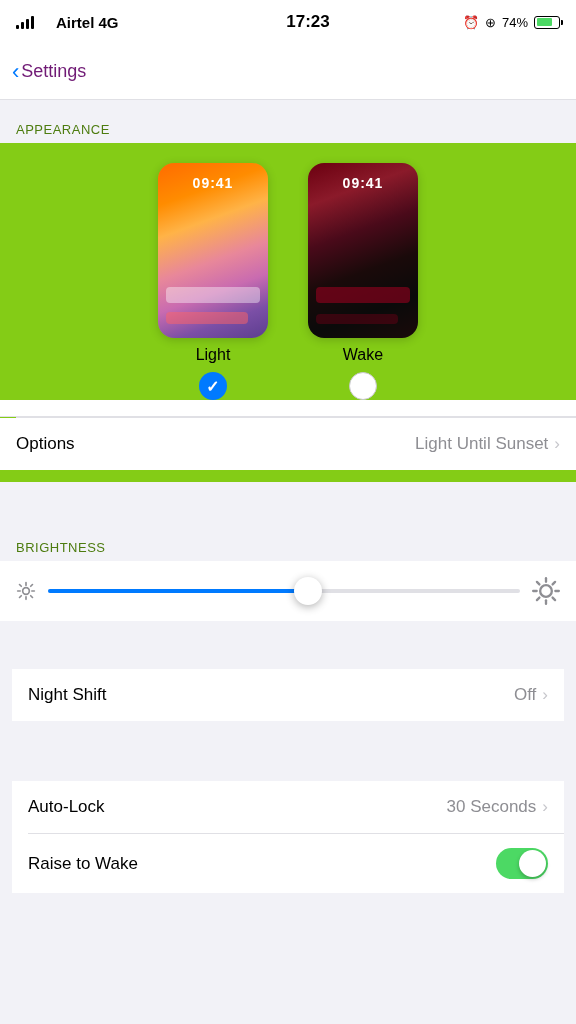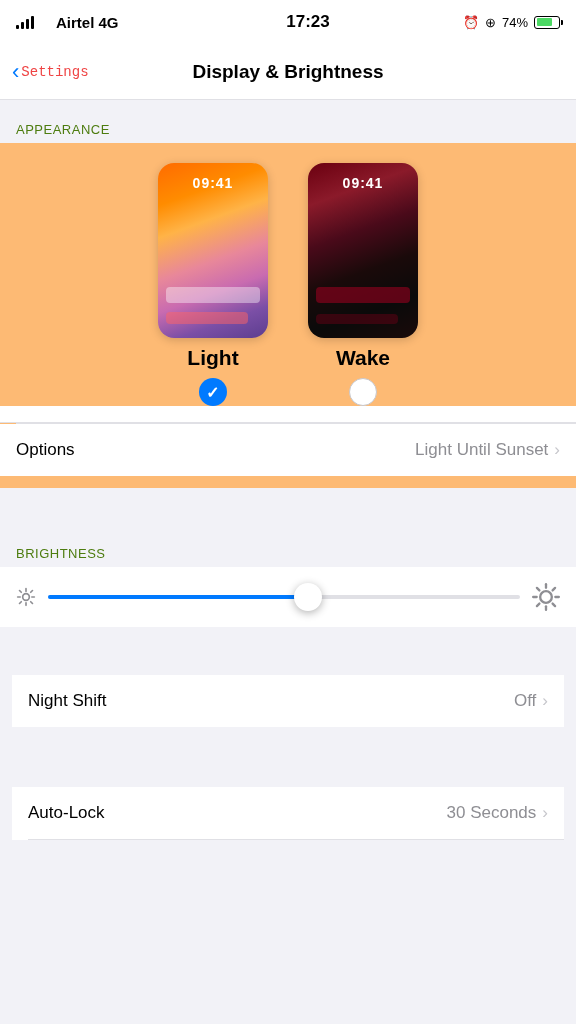--- a/index.html
+++ b/index.html
@@ -127,21 +127,21 @@
     }
 
     
     .card {
       background: #fff;
       margin: 12px;
     }
 
     
     .appearance-card {
-      background: #fdba74;
+      background: #84cc16;
       padding: 20px 0 12px;
     }
     .appearance-options {
       display: flex;
       justify-content: center;
       gap: 40px;
       padding: 0 20px;
     }
     .appearance-item {
       display: flex;
@@ -211,23 +211,22 @@
       position: absolute;
       bottom: 14px;
       left: 8px;
       right: 20px;
       height: 10px;
       background: rgba(100,0,20,0.5);
       border-radius: 4px;
     }
 
     .appearance-label {
-      font-size: 21px;
+      font-size: 16px;
       color: #000;
-      font-weight: bold;
     }
     .appearance-radio {
       width: 28px;
       height: 28px;
       border-radius: 50%;
       display: flex;
       align-items: center;
       justify-content: center;
       cursor: pointer;
     }
@@ -371,23 +370,22 @@
       <div class="battery">
         <div class="battery-fill"></div>
       </div>
     </div>
   </div>
 </div>
 
 <div class="nav-bar">
   <div class="nav-back">
     <span class="nav-back-chevron">‹</span>
-    <span style="font-size:14px;color:#ef4444;font-family:Liberation Mono, monospace;">Settings</span>
-  </div>
-  <span class="nav-title">Display &amp; Brightness</span>
+    <span style="font-size:18px;color:#701a75;">Settings</span>
+  </div>
 </div>
 
 <div class="section-header">APPEARANCE</div>
 
 <div class="appearance-card">
   <div class="appearance-options">
 
     <div class="appearance-item">
       <div class="phone-preview phone-preview-light">
         <div class="phone-time">09:41</div>
@@ -484,13 +482,19 @@
   <div class="settings-row">
     <span class="row-label">Auto-Lock</span>
     <div class="row-right">
       <span>30 Seconds</span>
       <span class="row-chevron">›</span>
     </div>
   </div>
 
   <div class="separator"></div>
 
+  <div class="settings-row">
+    <span class="row-label">Raise to Wake</span>
+    <div class="toggle toggle-on">
+      <div class="toggle-thumb toggle-thumb-on"></div>
+    </div>
+  </div>
 </div>
 
 </body></html>

